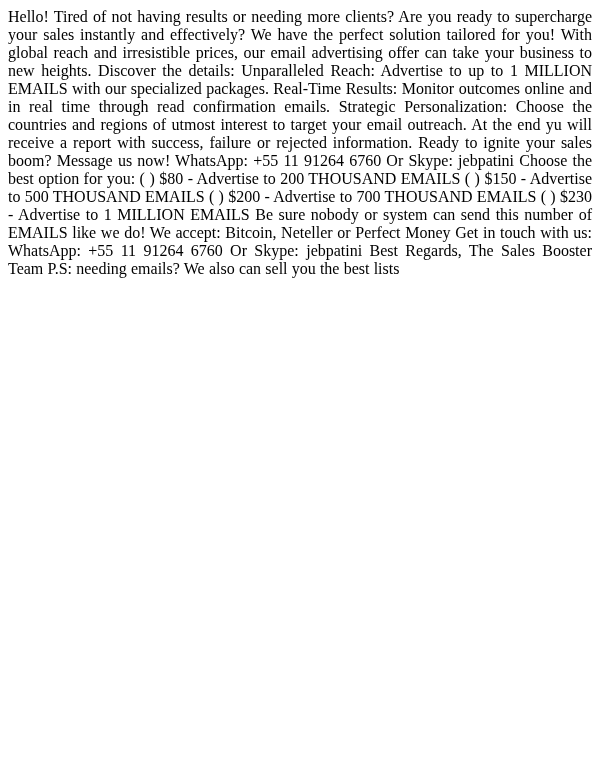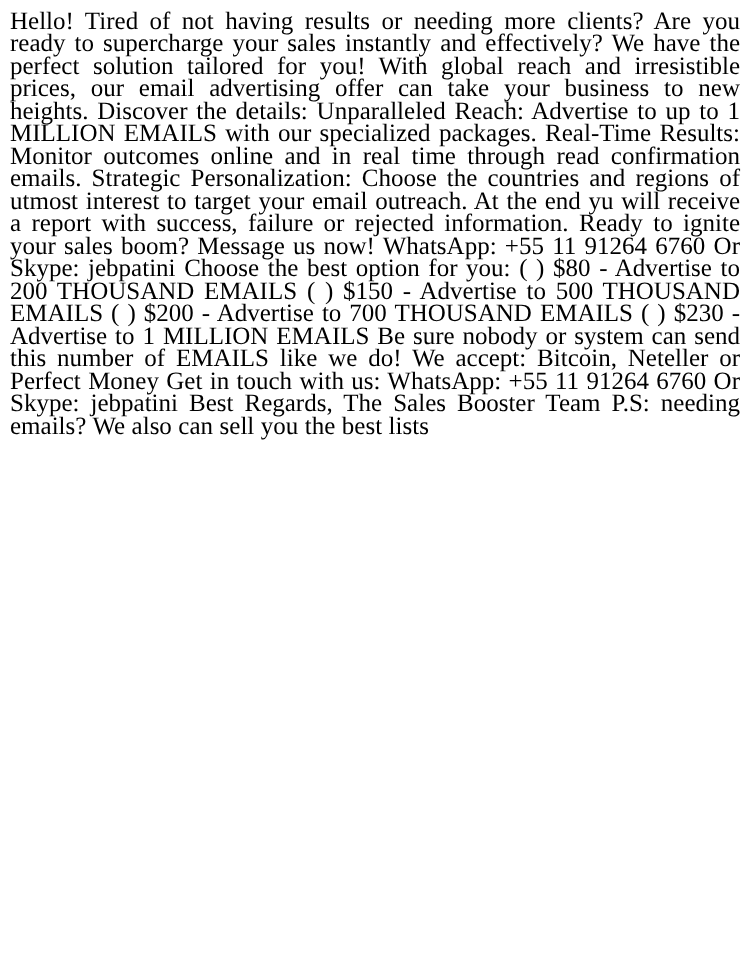--- a/index.html
+++ b/index.html
@@ -15,21 +15,21 @@
     color: #000000;
     overflow: hidden;
   }
   .page {
     box-sizing: border-box;
     width: 600px;
     padding: 8px 8px 0 8px;
   }
   .body-text {
     font-family: "Liberation Serif", serif;
-    font-size: 20px;
+    font-size: 16px;
     line-height: 18px;
     text-align: justify;
     text-justify: inter-word;
     word-spacing: 0.2px;
     margin: 0;
     white-space: normal;
   }
 </style>
 </head>
 <body>

